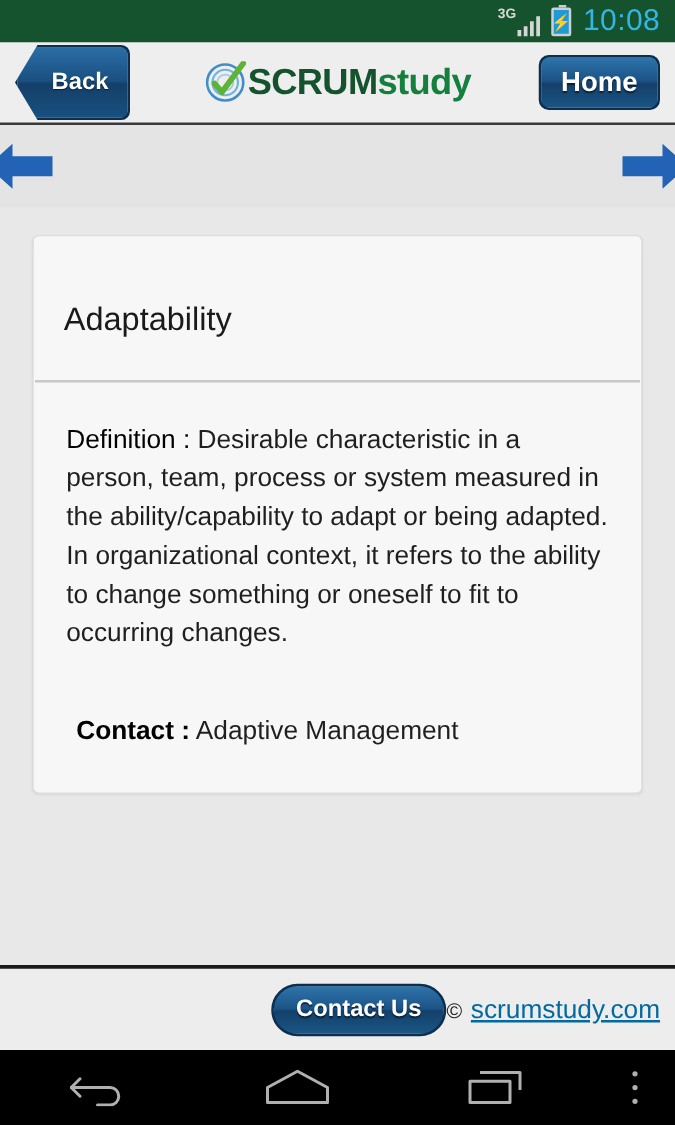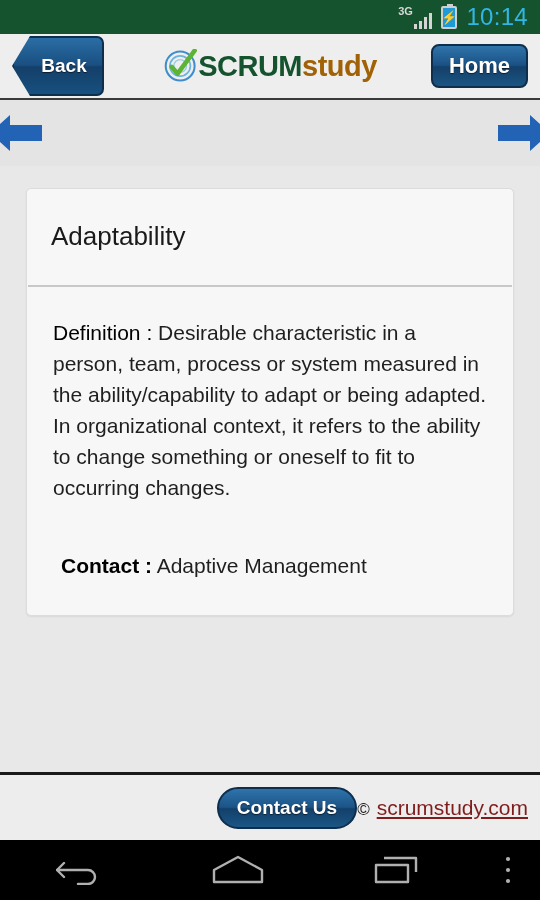--- a/index.html
+++ b/index.html
@@ -165,21 +165,21 @@
     margin-right: 1px;
     flex: 0 0 34px;
   }
   .logo-text {
     font-size: 29px;
     font-weight: bold;
     line-height: 1;
     letter-spacing: -0.5px;
   }
   .logo-scrum { color: #14532d; }
-  .logo-study { color: #a16207; }
+  .logo-study { color: #15803d; }
 
   
   .arrow-row {
     flex: 0 0 66px;
     height: 66px;
     background: #e4e4e4;
     position: relative;
   }
   .nav-arrow {
     position: absolute;
@@ -206,20 +206,21 @@
     border-radius: 5px;
     box-shadow: 0 1px 2px rgba(0,0,0,.07);
     overflow: hidden;
   }
   .card-title {
     font-size: 26px;
     color: #1a1a1a;
     padding: 33px 24px 34px 24px;
     line-height: 1.1;
     font-weight: normal;
+    margin-top: 19px;
   }
   .card-divider {
     height: 2px;
     background: #c8c8c8;
     margin: 0 1px;
   }
   .card-body {
     padding: 30px 26px 34px 26px;
   }
   .definition {
@@ -266,21 +267,21 @@
   }
   .copyright {
     display: flex;
     align-items: baseline;
     gap: 7px;
     font-size: 20px;
     color: #222;
   }
   .copyright .sym { font-size: 17px; }
   .copyright a {
-    color: #7f1d1d;
+    color: #0369a1;
     text-decoration: underline;
     font-size: 21px;
     cursor: pointer;
   }
 
   
   .navbar {
     flex: 0 0 60px;
     height: 60px;
     background: #000000;
@@ -310,21 +311,21 @@
         <span class="sig-bars">
           <i></i>
             <i></i>
             <i></i>
             <i></i>
         </span>
       </div>
       <div class="battery">
         <span>⚡</span>
       </div>
-      <div class="clock">10:14</div>
+      <div class="clock">10:08</div>
     </div>
   </div>
 
   <div class="app-header">
     <div class="btn-back">Back</div>
 
     <div class="logo">
       <span class="logo-mark">
         <svg viewBox="0 0 40 40" xmlns="http://www.w3.org/2000/svg">
           <circle cx="20" cy="20" r="17" fill="none" stroke="#3f8ecb" stroke-width="2.4"></circle>

